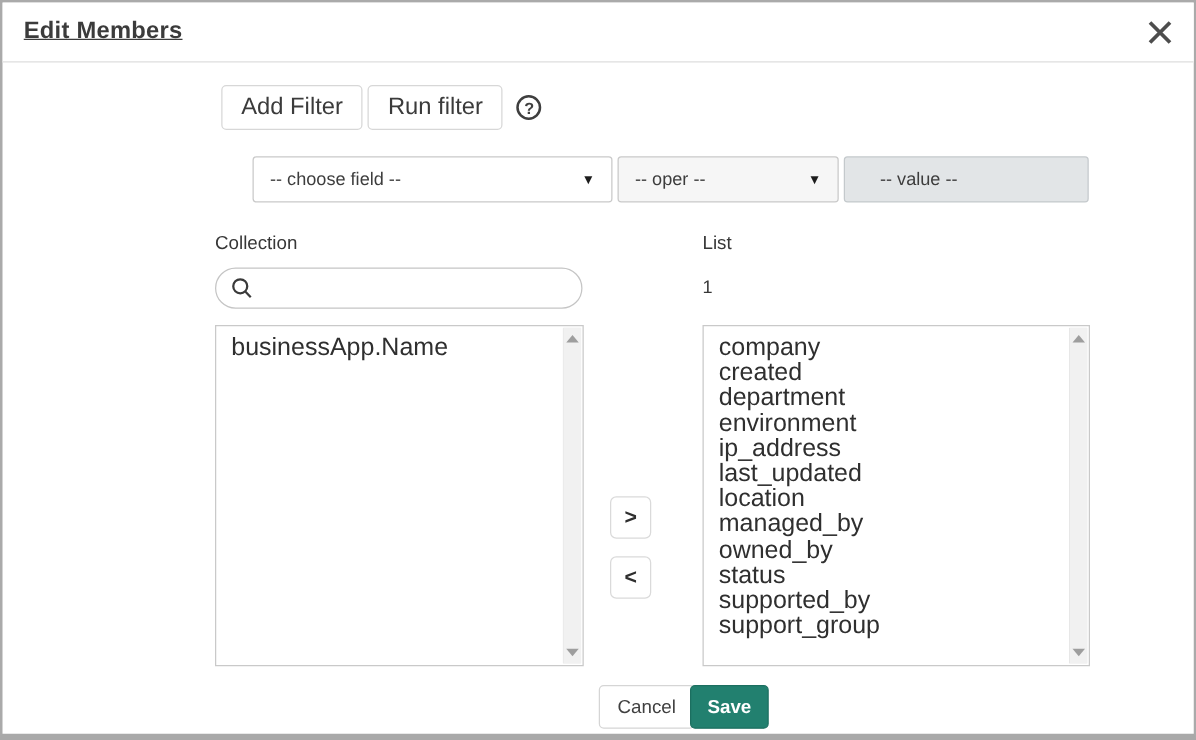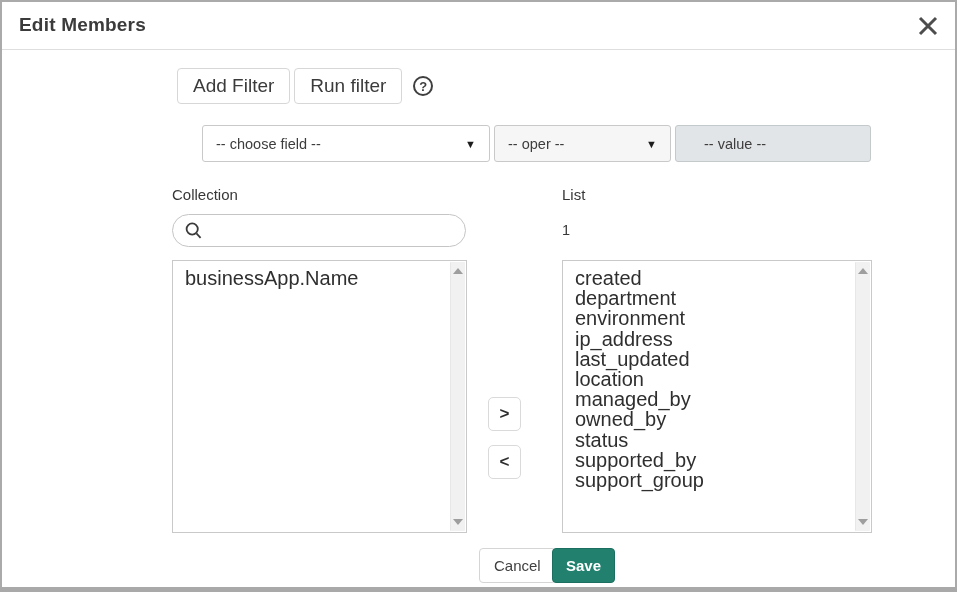--- a/index.html
+++ b/index.html
@@ -3,21 +3,21 @@
 <meta charset="utf-8">
 <style>
   * { margin:0; padding:0; box-sizing:border-box; }
   html,body { width:957px; height:592px; background:#fff; font-family:"Liberation Sans", sans-serif; color:#2f2f2f; }
   .modal {
     position:relative; width:957px; height:592px; background:#fff;
     border:2px solid #aaaaaa; border-bottom:5px solid #a9a9a9; overflow:hidden;
   }
   
   .header { position:absolute; top:0; left:0; right:0; height:48px; border-bottom:1px solid #dedede; background:#fff; }
-  .title { position:absolute; left:17px; top:12px; font-size:19px; font-weight:600; color:#3b3b3b; letter-spacing:.2px; }
+  .title { position:absolute; left:17px; top:12px; font-size:19px; font-weight:600; color:#3b3b3b; letter-spacing:.2px;text-decoration:underline; }
   .close-btn { position:absolute; right:12px; top:10px; width:30px; height:30px; display:flex; align-items:center; justify-content:center; cursor:pointer; background:none; border:none; }
   
   .toolbar { position:absolute; left:175px; top:66px; display:flex; align-items:center; gap:4px; }
   .btn {
     height:36px; padding:0 15px; background:#fff; border:1px solid #d7d7d7; border-radius:4px;
     font-size:19px; color:#3b3b3b; font-family:inherit; cursor:pointer; display:inline-flex; align-items:center;
   }
   .help-circle {
     width:20px; height:20px; border:2px solid #3f3f3f; border-radius:50%; margin-left:7px;
     display:flex; align-items:center; justify-content:center; font-size:13px; font-weight:700; color:#3f3f3f; cursor:pointer;
@@ -128,20 +128,21 @@
       </div>
     <div class="vscroll">
       <div class="arrow-up"></div>
       <div class="arrow-down"></div>
     </div>
   </div>
 
   <div class="listbox lb-list">
     <div class="items">
 
+    <div class="item">company</div>
         <div class="item">created</div>
         <div class="item">department</div>
         <div class="item">environment</div>
         <div class="item">ip_address</div>
         <div class="item">last_updated</div>
         <div class="item">location</div>
         <div class="item">managed_by</div>
         <div class="item">owned_by</div>
         <div class="item">status</div>
         <div class="item">supported_by</div>

